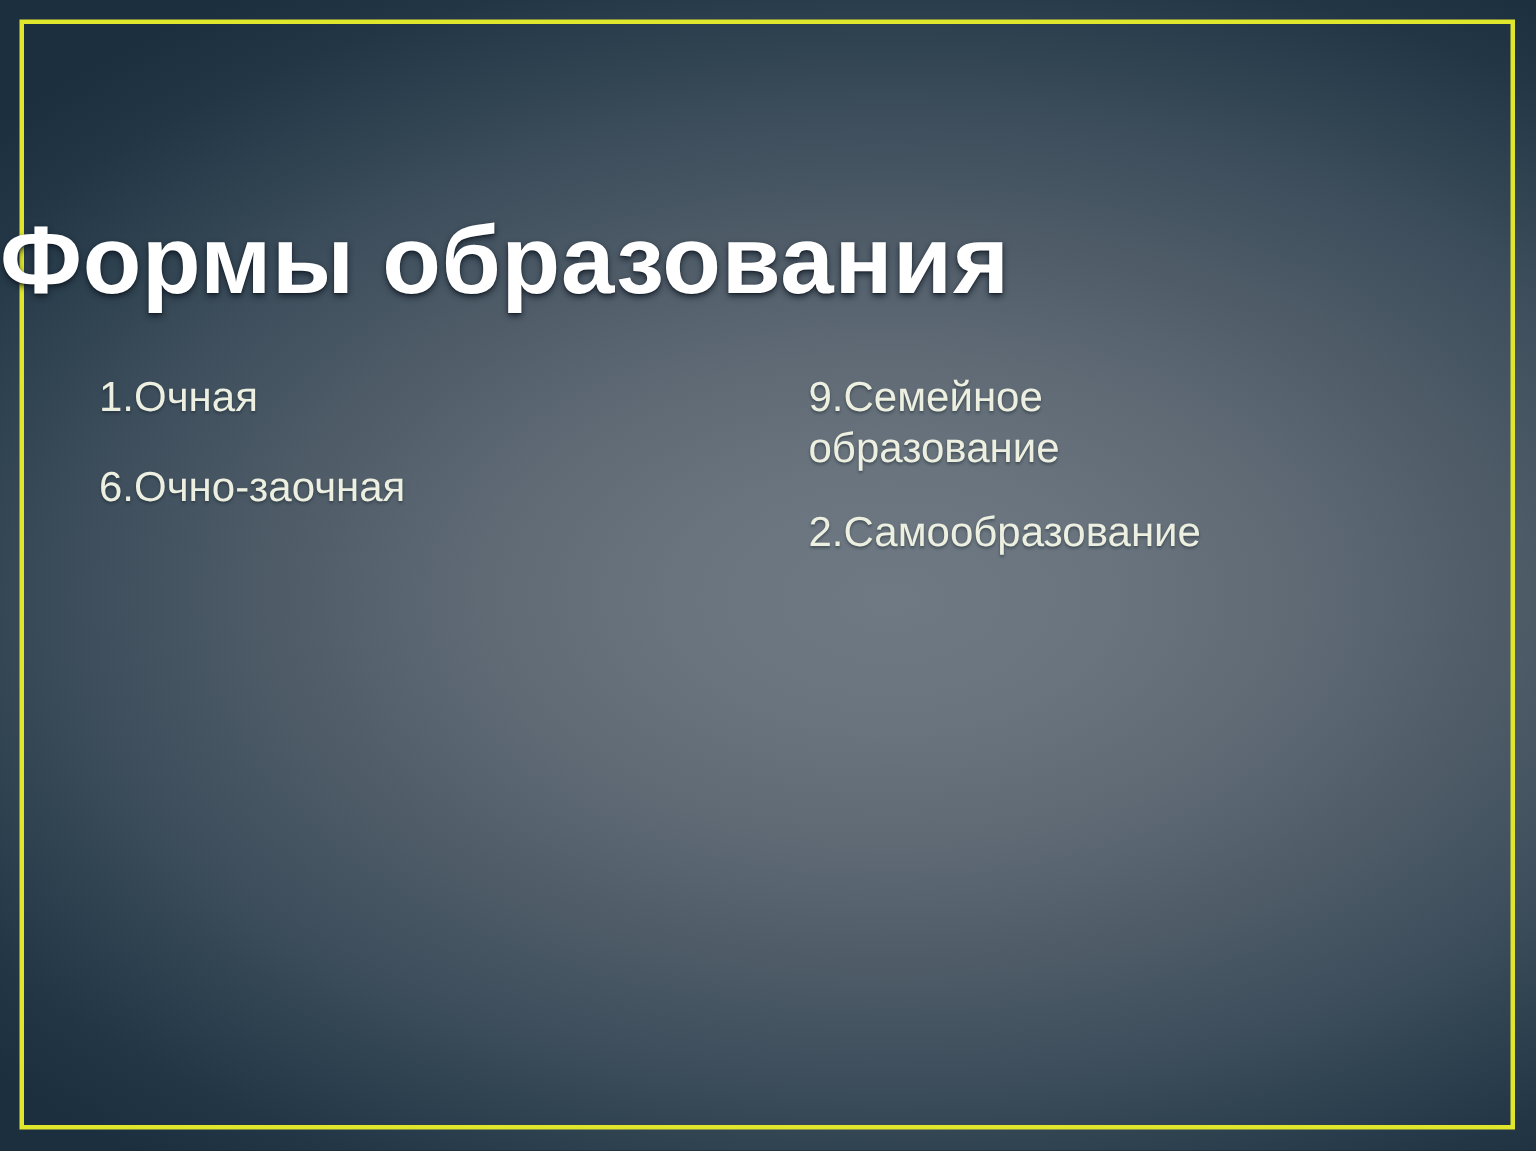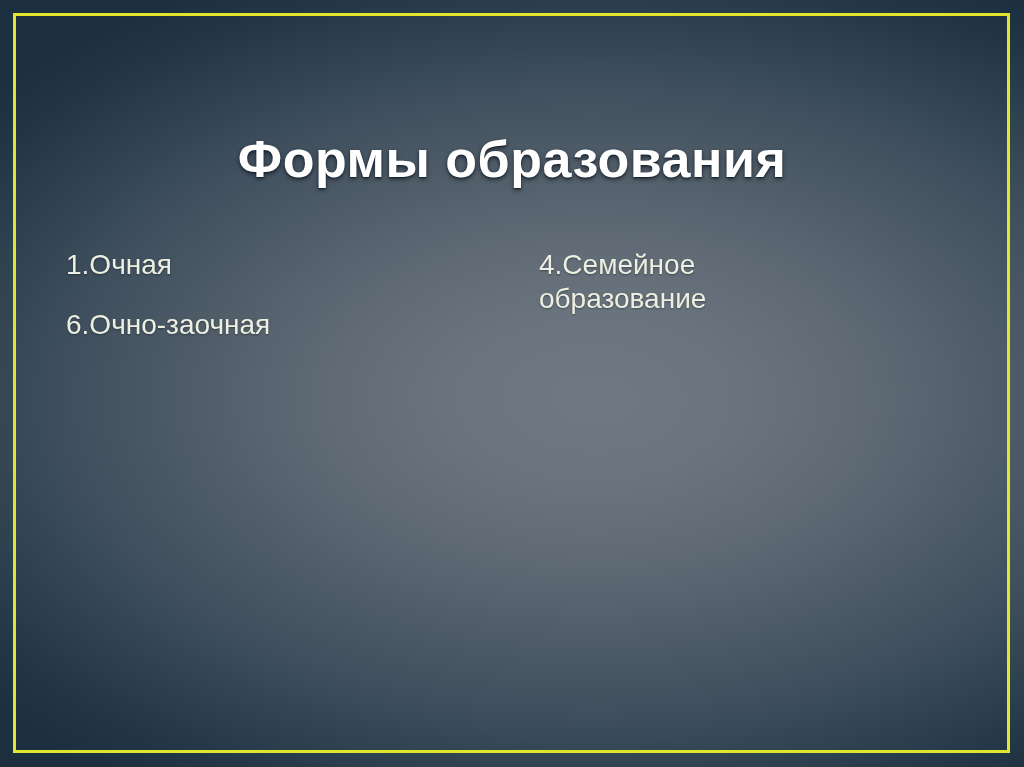--- a/index.html
+++ b/index.html
@@ -46,22 +46,22 @@
     box-sizing: border-box;
     pointer-events: none;
   }
 
   
   .title {
     position: absolute;
     left: 0;
     top: 96px;
     width: 1024px;
-    text-align: center;
-    font-size: 52px;
+    text-align: left;
+    font-size: 64px;
     font-weight: bold;
     color: #ffffff;
     letter-spacing: 0.5px;
     line-height: 1.08;
     text-shadow: 0 2px 4px rgba(12,22,32,0.75),
                  0 1px 1px rgba(12,22,32,0.55);
     white-space: nowrap;
   }
 
   
@@ -112,18 +112,19 @@
   <h1 class="title">Формы образования</h1>
 
   <div class="columns">
 
     <div class="col col-left">
       <p class="bullet">1.Очная</p>
       <p class="bullet">6.Очно-заочная</p>
     </div>
 
     <div class="col col-right">
-      <p class="bullet wrap">4.Семейное образование</p>
+      <p class="bullet wrap">9.Семейное образование</p>
+      <p class="bullet">2.Самообразование</p>
     </div>
 
   </div>
 
 </div>
 
 </body></html>

